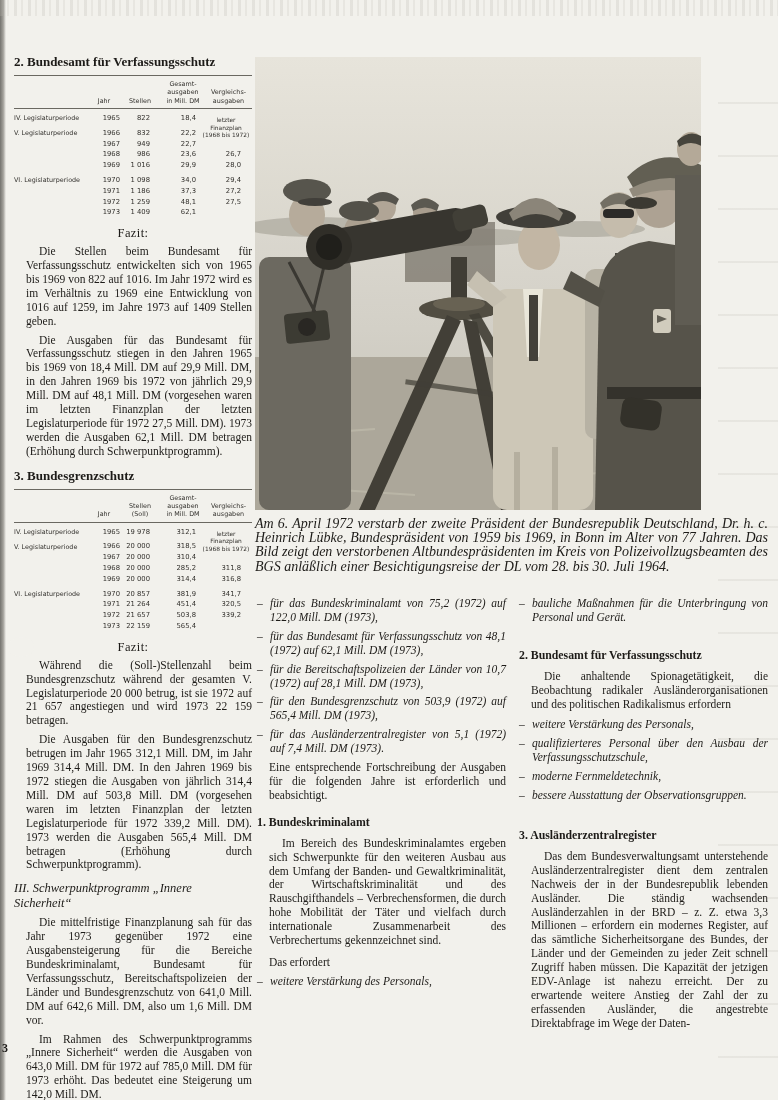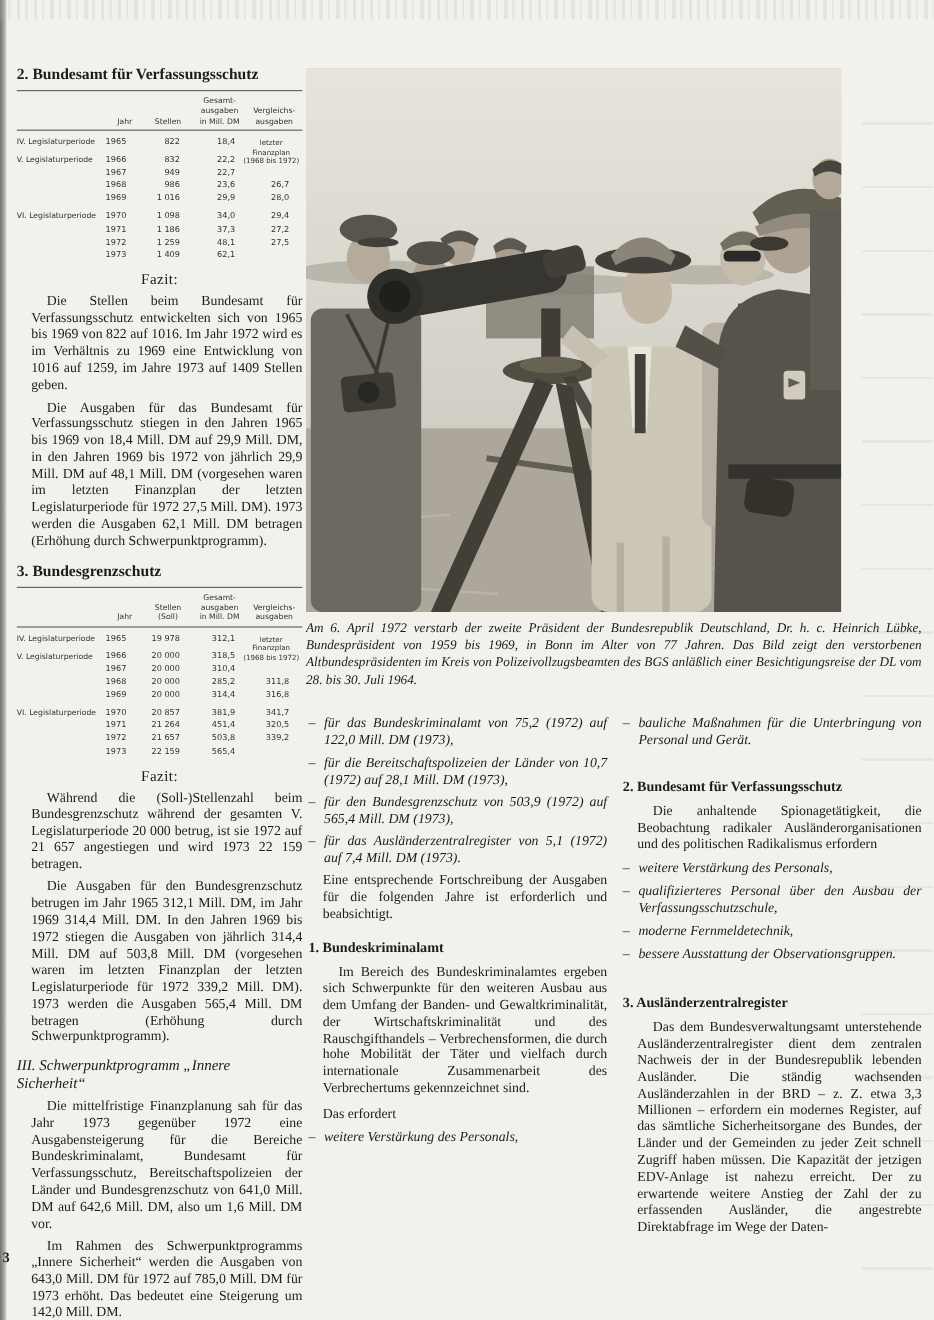--- a/index.html
+++ b/index.html
@@ -41,34 +41,34 @@
   
   .tbl{position:relative;margin:4px 0 9px 0;border-top:1px solid #6a6861;padding-top:2px;
        font-family:"DejaVu Sans","Liberation Sans",sans-serif;color:#33312d;}
   .thead{display:grid;grid-template-columns:74px 32px 40px 46px 45px;
          border-bottom:1px solid #6a6861;padding:2px 0 3px 0;align-items:end;}
   .thead span{font-size:6.4px;line-height:1.3;text-align:center;white-space:pre-line;}
   .tbody > div.trow{display:grid;grid-template-columns:74px 32px 40px 46px 45px;height:10.8px;align-items:center;}
   .tbody > div.trow:nth-of-type(2),.tbody > div.trow:nth-of-type(6){margin-top:4px;}
   .trow span{font-size:6.8px;line-height:1;}
   .c-period{text-align:left;font-size:6.4px !important;}
-  .c-jahr{text-align:left;}
+  .c-jahr{text-align:right;}
   .c-num{text-align:right;padding-right:10px;}
   .tbody{padding-top:4px;}
   .tbl-note{
     position:absolute;right:0;width:52px;text-align:center;
     font-size:5.9px;line-height:1.3;top:41px;color:#33312d;
   }
   
   #photo{position:absolute;left:255px;top:57px;width:446px;height:453px;background:#cfccc3;}
   #photo svg{display:block;width:100%;height:100%;}
   
   #caption{
     position:absolute;left:255px;top:517px;width:513px;
-    font-style:italic;font-size:11px;line-height:14.2px;text-align:justify;
+    font-style:italic;font-size:14px;line-height:14.2px;text-align:justify;
   }
   
   #page-no{position:absolute;left:2px;top:1041px;font-size:12px;font-weight:bold;}
   .smudge{position:absolute;left:8px;top:637px;width:26px;height:20px;background:#f2f1ec;border-radius:50%;opacity:.85;}
 </style>
 </head>
 <body>
 
 <div class="edge-strip"></div>
 <div class="top-noise"></div>
@@ -383,20 +383,21 @@
   </svg>
 </div>
 
 <div id="caption">Am 6. April 1972 verstarb der zweite Präsident der Bundesrepublik Deutschland, Dr. h. c. Heinrich Lübke, Bundespräsident von 1959 bis 1969, in Bonn im Alter von 77 Jahren. Das Bild zeigt den verstorbenen Altbundespräsidenten im Kreis von Polizeivollzugsbeamten des BGS anläßlich einer Besichtigungsreise der DL vom 28. bis 30. Juli 1964.</div>
 
 <div class="col" id="mid-col">
   <div class="blist">
 
       <div class="bullet">für das Bundeskriminalamt von 75,2 (1972) auf 122,0 Mill. DM (1973),</div>
 
+      <div class="bullet">für das Bundesamt für Verfassungsschutz von 48,1 (1972) auf 62,1 Mill. DM (1973),</div>
 
       <div class="bullet">für die Bereitschaftspolizeien der Länder von 10,7 (1972) auf 28,1 Mill. DM (1973),</div>
 
       <div class="bullet">für den Bundesgrenzschutz von 503,9 (1972) auf 565,4 Mill. DM (1973),</div>
 
       <div class="bullet">für das Ausländerzentralregister von 5,1 (1972) auf 7,4 Mill. DM (1973).</div>
     </div>
   <p>Eine entsprechende Fortschreibung der Ausgaben für die folgenden Jahre ist erforderlich und beabsichtigt.</p>
   <h4 class="col-head">1. Bundeskriminalamt</h4>
   <p class="ind">Im Bereich des Bundeskriminalamtes ergeben sich Schwerpunkte für den weiteren Ausbau aus dem Umfang der Banden- und Gewaltkriminalität, der Wirtschaftskriminalität und des Rauschgifthandels – Verbrechensformen, die durch hohe Mobilität der Täter und vielfach durch internationale Zusammenarbeit des Verbrechertums gekennzeichnet sind.</p>

